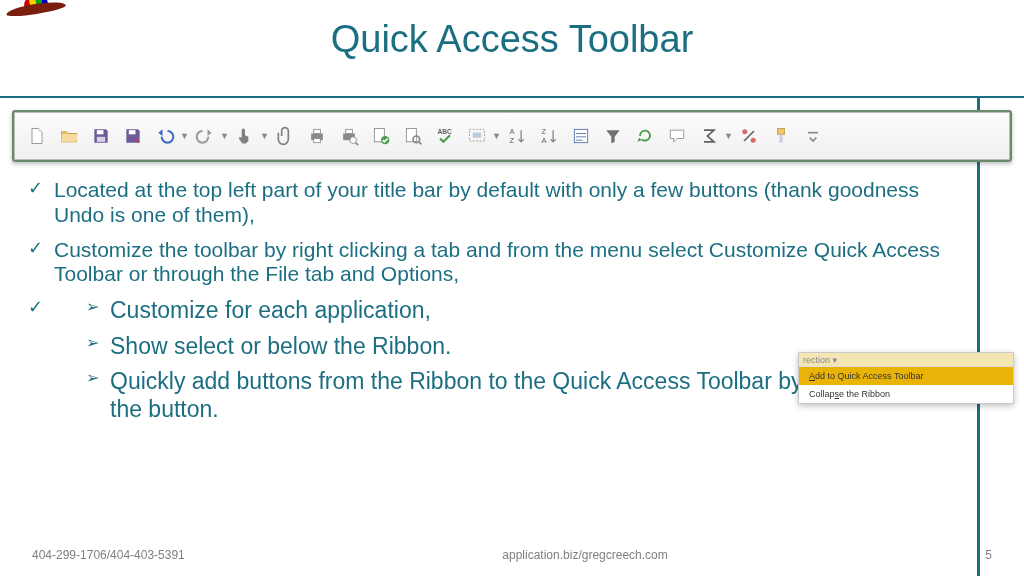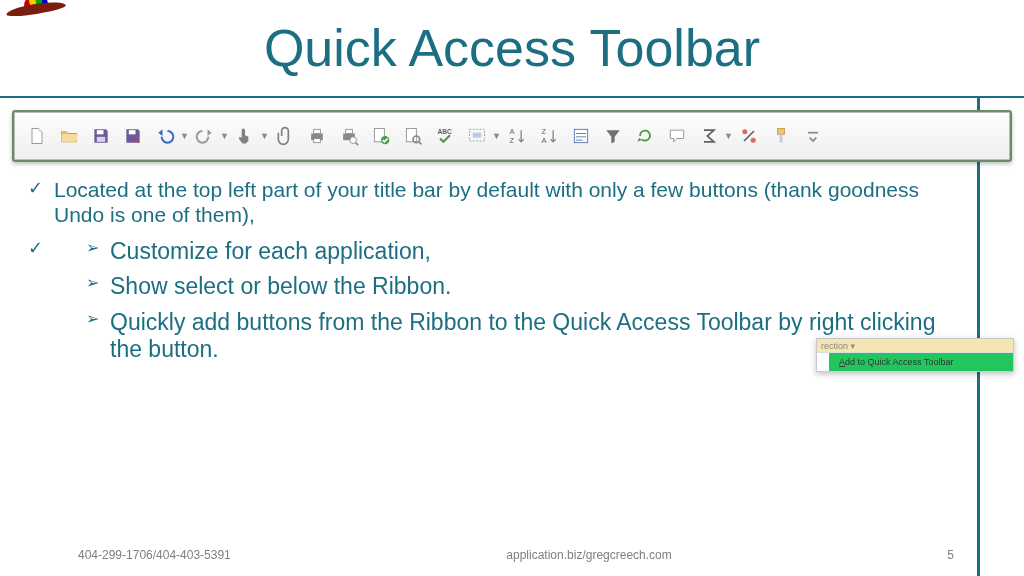--- a/index.html
+++ b/index.html
@@ -8,21 +8,21 @@
 
   .logo { position: absolute; top: 4px; left: 6px; }
   .hat-brim { width: 60px; height: 10px; background: #7a1f0f; border-radius: 50% 50% 50% 50% / 60% 60% 40% 40%; transform: rotate(-9deg); }
   .hat-top { position: absolute; top: -9px; left: 18px; width: 24px; height: 18px; border-radius: 50% 50% 45% 45%; overflow: hidden; transform: rotate(-9deg); }
   .seg { position: absolute; top:0; height:100%; width:25%; }
   .seg.r { left:0; background:#c00; }
   .seg.y { left:25%; background:#fc0; }
   .seg.g { left:50%; background:#0a0; }
   .seg.b { left:75%; background:#00c; }
 
-  .title { position: absolute; top: 18px; left: 0; right: 0; text-align: center; font-size: 52px; color: #1c6f82; font-weight: 400; }
+  .title { position: absolute; top: 18px; left: 0; right: 0; text-align: center; font-size: 38px; color: #1c6f82; font-weight: 400; }
 
   .hr-row { position: absolute; top: 96px; left: 0; right: 0; height: 3px; }
   .hr-line { height: 2px; background: #1c6f82; }
   .vbar { position: absolute; right: 44px; top: 96px; bottom: 0; width: 3px; background: #1c6f82; }
 
   .toolbar-wrap { position: absolute; top: 110px; left: 12px; right: 12px; }
   .toolbar { display: flex; align-items: center; gap: 2px; padding: 6px 8px; height: 52px;
     border: 2px solid #6a8b6a; border-radius: 3px;
     background: linear-gradient(#fdfdfd, #efefef);
     box-shadow: 0 2px 4px rgba(0,0,0,.25), inset 0 0 0 1px #bbb; }
@@ -31,27 +31,27 @@
   .drop { width: 8px; margin-left:-2px; color:#888; font-size:9px; }
 
   .content { position: absolute; top: 178px; left: 26px; right: 52px; color: #1c6f82; }
   ul.main { list-style: none; }
   ul.main > li { position: relative; padding-left: 28px; font-size: 21px; line-height: 1.18; margin-bottom: 10px; }
   ul.main > li::before { content: "✓"; position: absolute; left: 2px; top: 0; font-size: 18px; color:#1c6f82;}
   ul.sub { list-style: none; margin-top: 6px; }
   ul.sub > li { position: relative; padding-left: 56px; font-size: 23px; line-height: 1.2; margin-bottom: 8px;}
   ul.sub > li::before { content: "➢"; position: absolute; left: 32px; top: 0; font-size: 16px; color:#1c6f82;}
 
-  .ctx-menu { position: absolute; right: 10px; top: 338px; width: 198px; background:#fff; border:1px solid #c9c9c9; box-shadow: 0 2px 6px rgba(0,0,0,.25); font-size: 9px; color:#333;}
+  .ctx-menu { position: absolute; right: 10px; top: 352px; width: 216px; background:#fff; border:1px solid #c9c9c9; box-shadow: 0 2px 6px rgba(0,0,0,.25); font-size: 9px; color:#333;}
   .ctx-head { height: 14px; background: #f3e6b3; border-bottom:1px solid #ddd; display:flex; align-items:center; padding:0 4px; color:#888;}
   .ctx-item { padding: 4px 10px; border-bottom: 0; }
-  .ctx-item.hi { background: #22c55e; margin-left: 12px; }
+  .ctx-item.hi { background: #eab308; }
   .u { text-decoration: underline; }
 
-  .footer { position: absolute; bottom: 14px; left: 0; right: 0; display:flex; justify-content:space-between; align-items:flex-start; padding: 0 70px; color:#7f7f7f; font-size: 12px; margin-left: 8px;}
+  .footer { position: absolute; bottom: 14px; left: 0; right: 0; display:flex; justify-content:space-between; align-items:flex-start; padding: 0 32px; color:#7f7f7f; font-size: 12px;}
 </style>
 </head>
 <body>
 <div class="slide">
 
   <div class="logo">
 
     <div class="hat-top">
         <div class="seg r"></div>
         <div class="seg y"></div>
@@ -225,34 +225,36 @@
             <line x1="6" y1="8" x2="18" y2="8" stroke="#888" stroke-width="2"></line>
             <path d="M8 14l4 4 4-4" stroke="#888" stroke-width="2" fill="none"></path>
           </svg>
         </div>
       </div>
   </div>
 
   <div class="content">
     <ul class="main">
       <li>Located at the top left part of your title bar by default with only a few buttons (thank goodness Undo is one of them),</li>
+      <li>Customize the toolbar by right clicking a tab and from the menu select Customize Quick Access Toolbar or through the File tab and Options,</li>
       <li>
         <ul class="sub">
           <li>Customize for each application,</li>
           <li>Show select or below the Ribbon.</li>
           <li>Quickly add buttons from the Ribbon to the Quick Access Toolbar by right clicking the button.</li>
         </ul>
       </li>
     </ul>
   </div>
 
   <div class="ctx-menu">
     <div class="ctx-head">rection ▾</div>
     <div id="ctx-items">
         <div class="ctx-item hi"><span class="u">A</span>dd to Quick Access Toolbar</div>
+        <div class="ctx-item">Collap<span class="u">s</span>e the Ribbon</div>
       </div>
   </div>
 
   <div class="footer">
     <span>404-299-1706/404-403-5391</span>
     <span>application.biz/gregcreech.com</span>
     <span>5</span>
   </div>
 
 </div>

